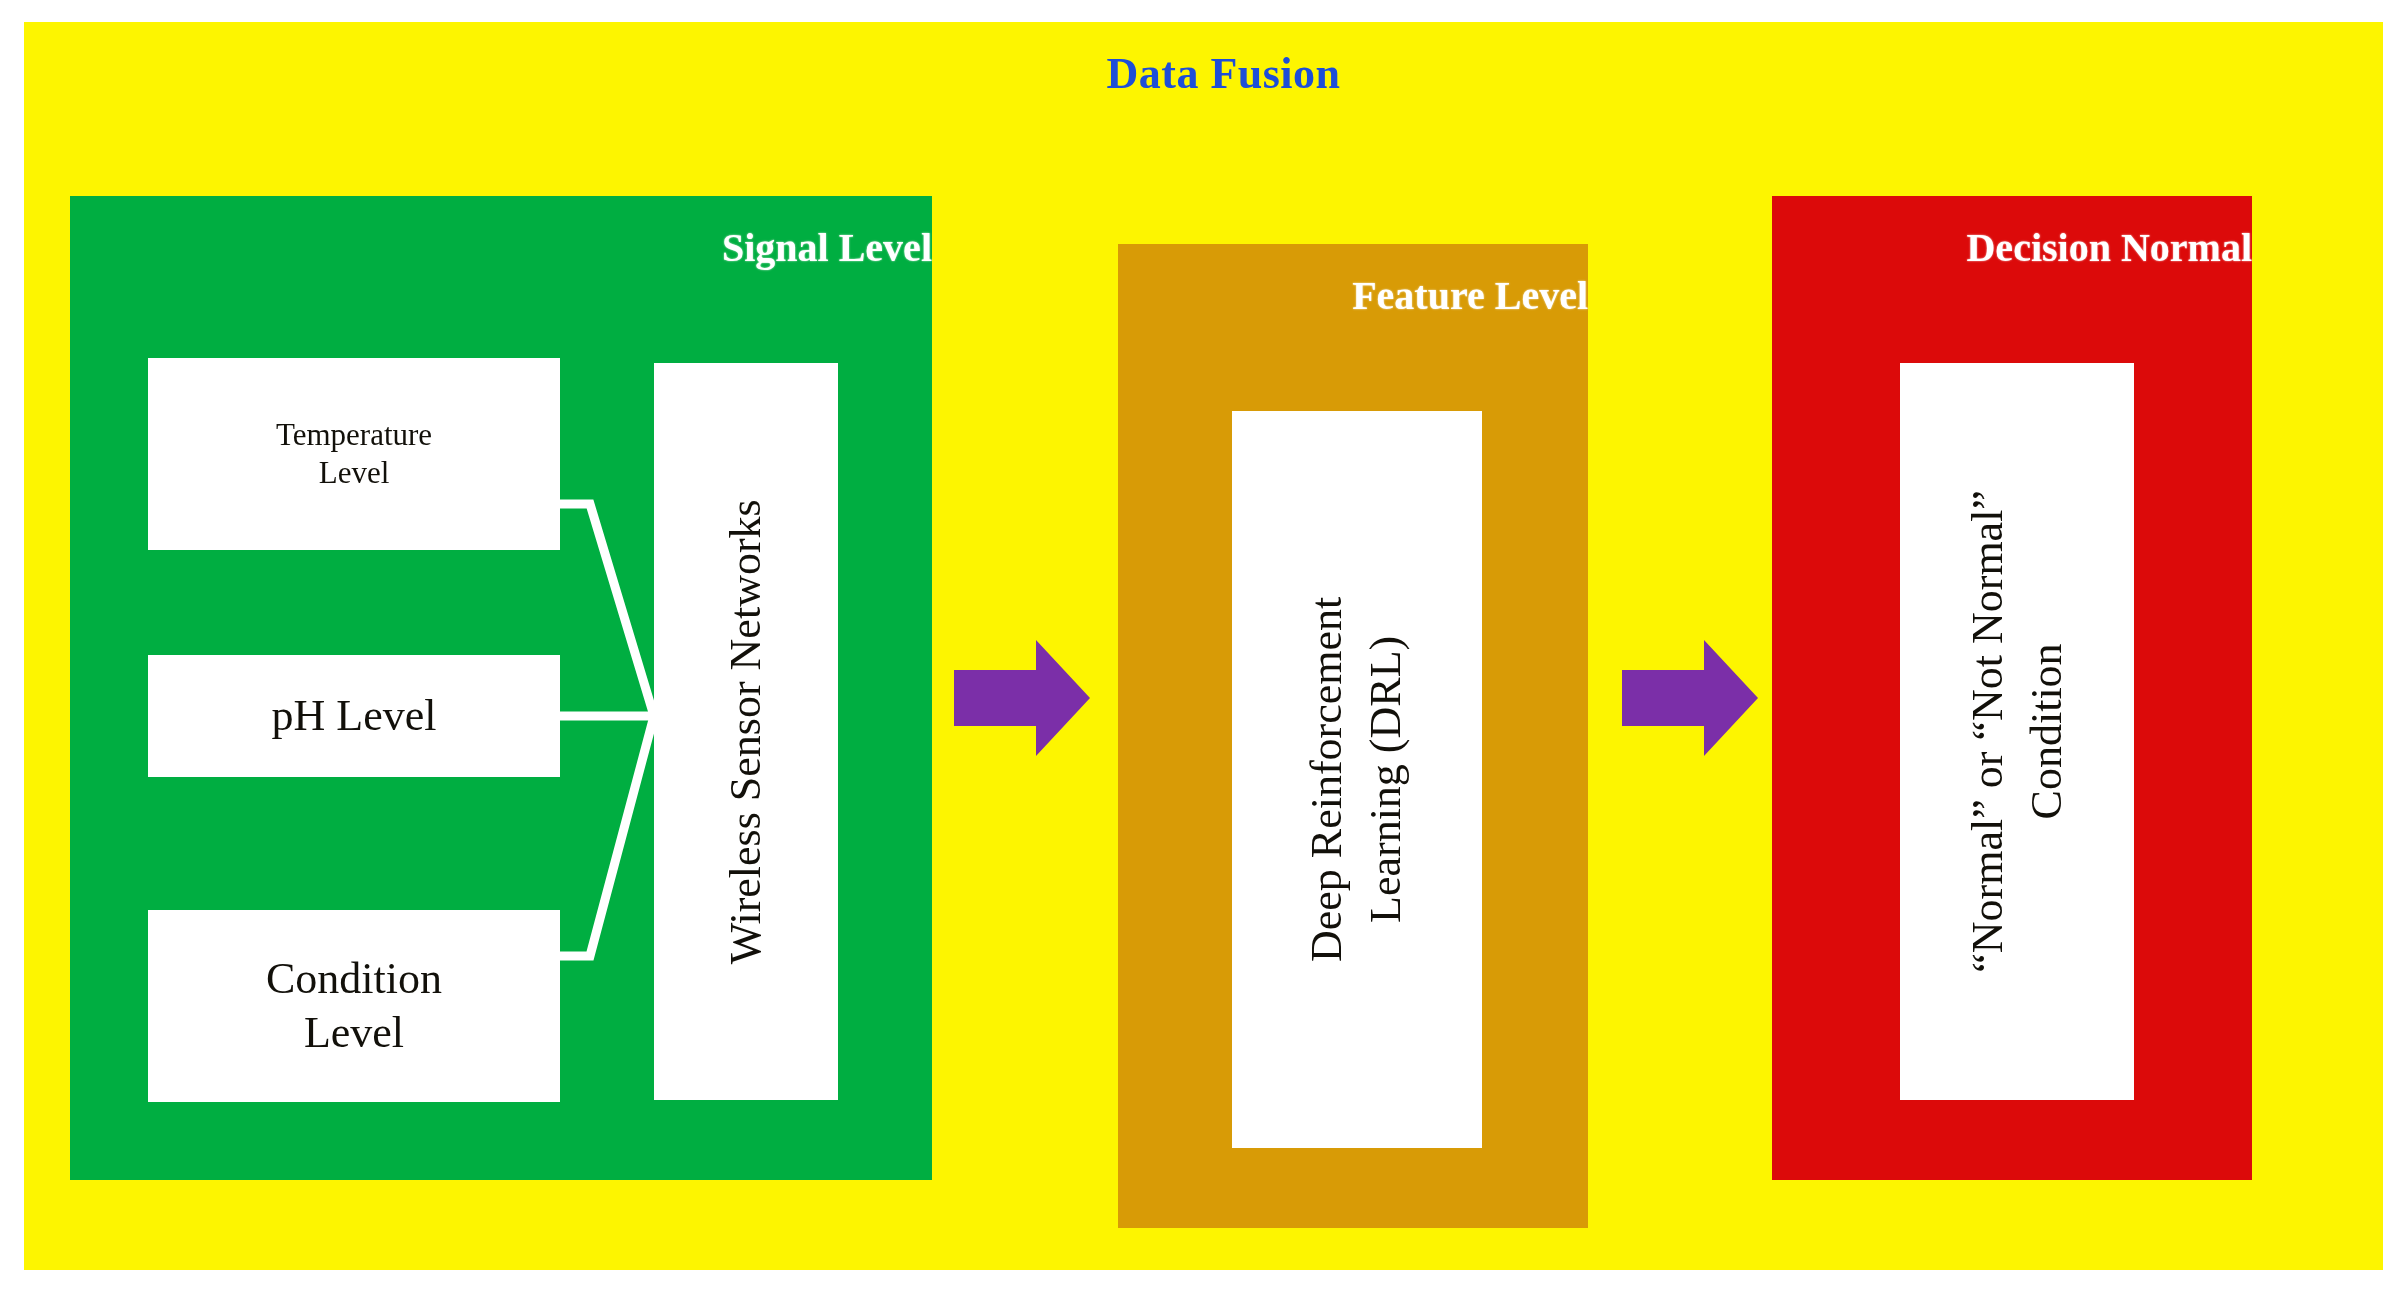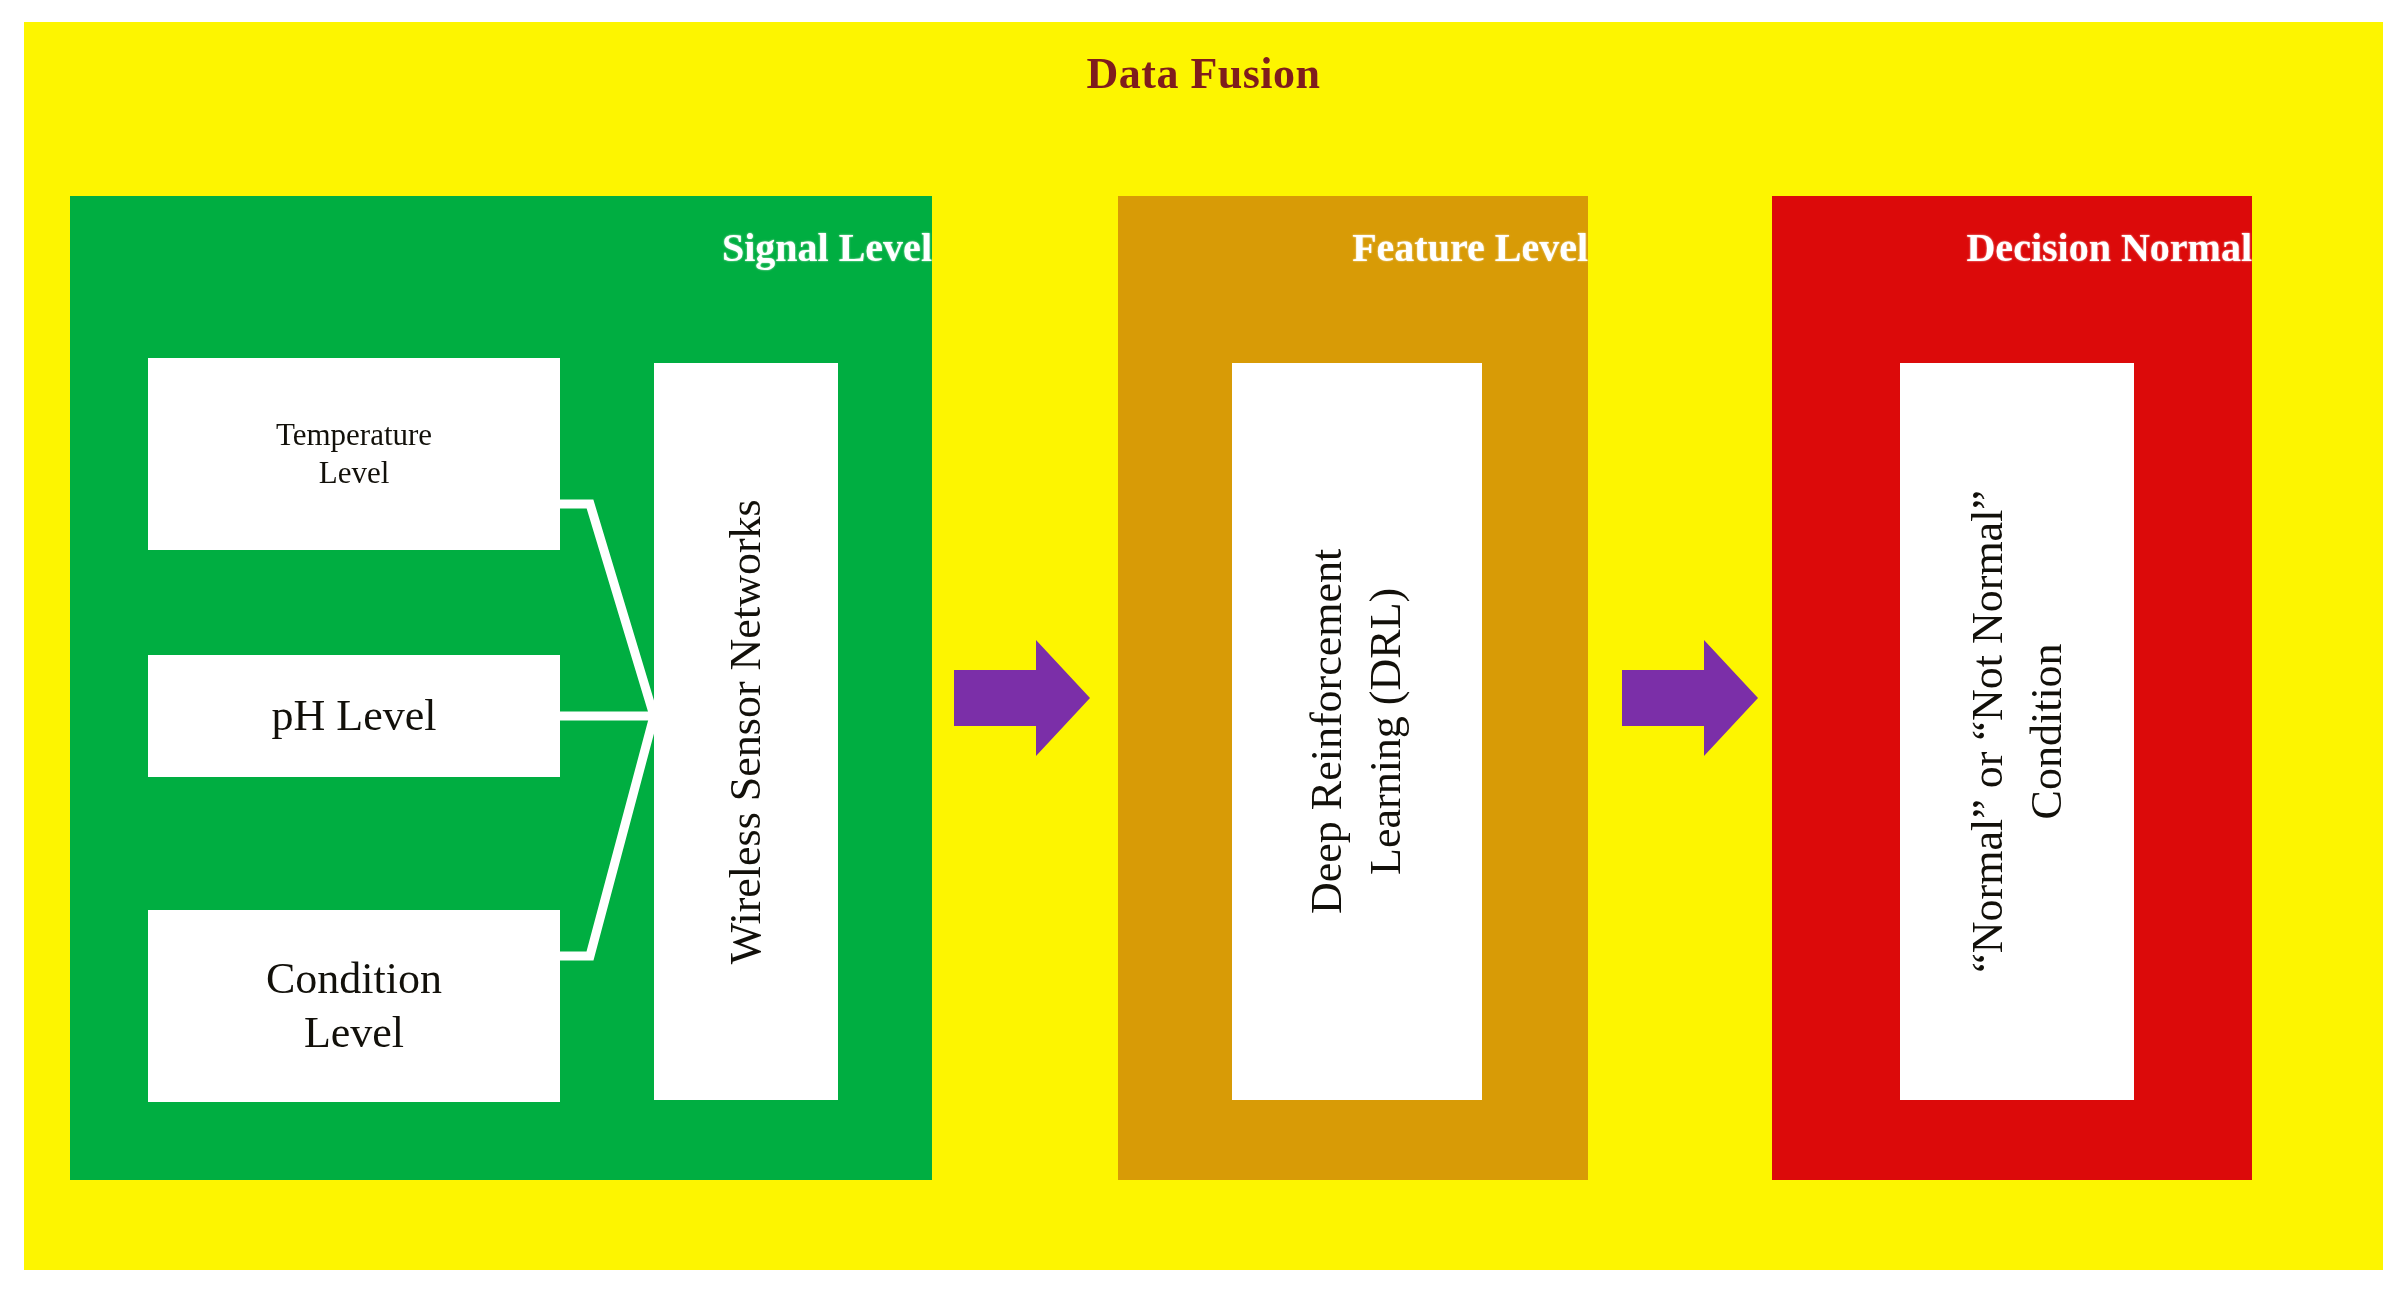--- a/index.html
+++ b/index.html
@@ -28,33 +28,34 @@
 
   
   .diagram-title {
     position: absolute;
     left: 24px;
     top: 48px;
     width: 2359px;
     text-align: center;
     font-size: 44px;
     font-weight: bold;
-    color: #7f1d1d;
+    color: #1d4ed8;
     letter-spacing: 0.5px;
     white-space: nowrap;
+    padding-left: 20px;
   }
 
   
   .panel {
     position: absolute;
     top: 196px;
     height: 984px;
   }
   .panel-signal   { left: 70px;   width: 862px;  background: #00ae41; }
-  .panel-feature  { left: 1118px; width: 470px;  background: #d89b06; }
+  .panel-feature  { left: 1118px; width: 470px;  background: #d89b06; margin-top: 48px; }
   .panel-decision { left: 1772px; width: 480px;  background: #dc0a0a; }
 
   .panel-title {
     position: absolute;
     top: 28px;
     left: 0;
     width: 100%;
     text-align: right;
     font-size: 40px;
     font-weight: bold;

